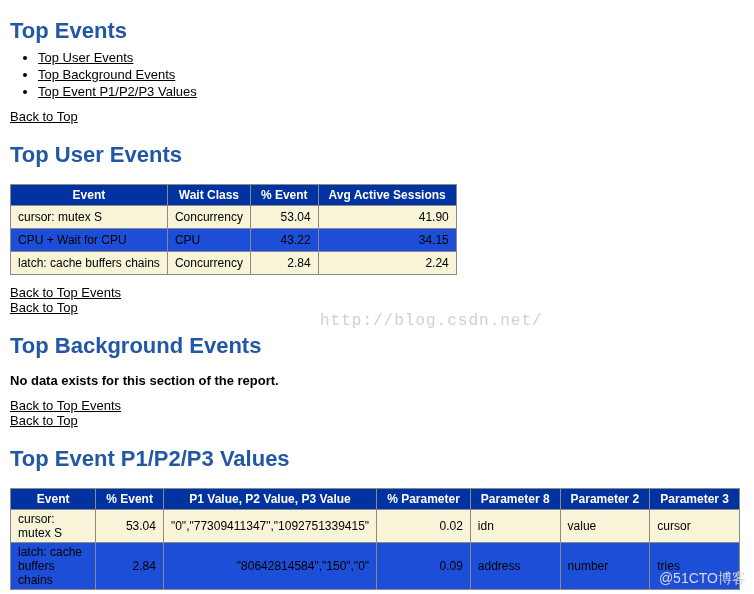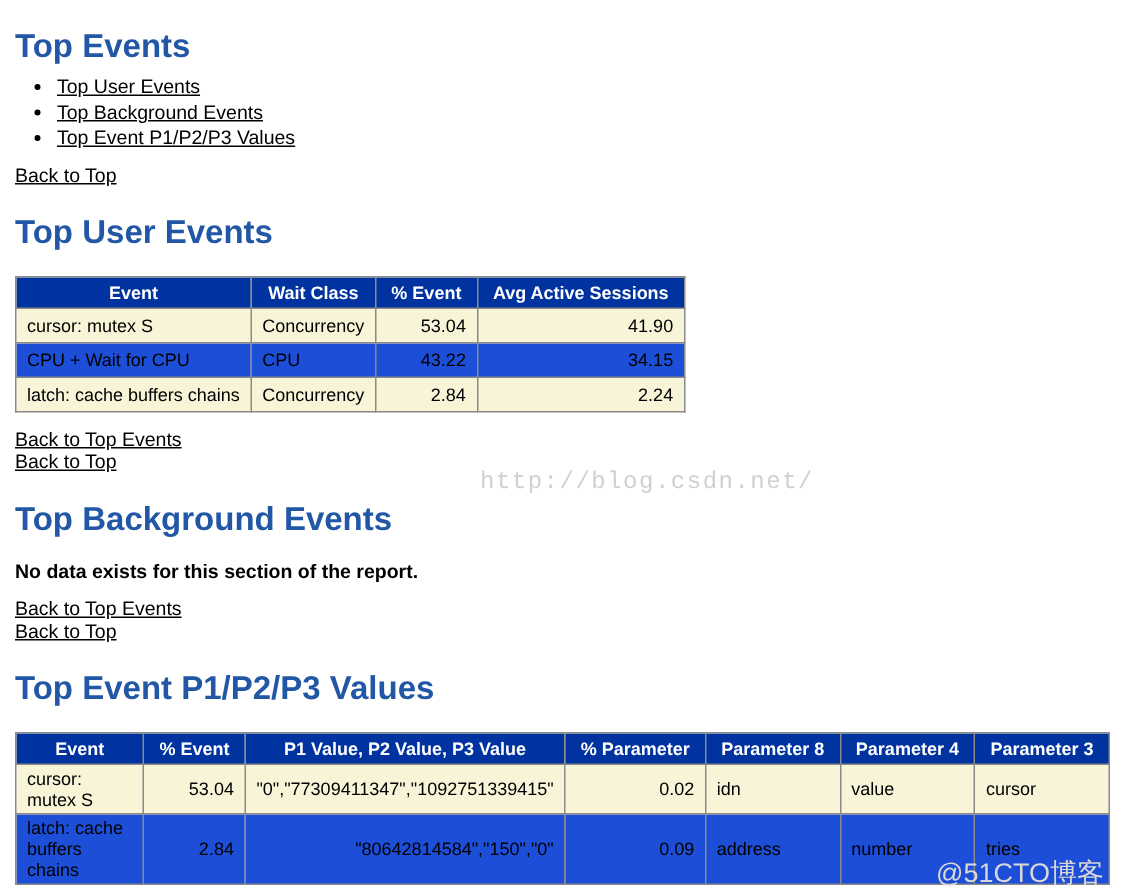--- a/index.html
+++ b/index.html
@@ -75,24 +75,24 @@
   left: 320px;
   top: 312px;
   color: #d0d0d0;
   font-family: "Courier New", monospace;
   font-size: 16px;
   letter-spacing: 1px;
   pointer-events: none;
 }
 .watermark-brand {
   position: absolute;
-  right: 18px;
+  right: 8px;
   top: 570px;
   color: #d8d8d8;
-  font-size: 18px;
+  font-size: 14px;
   pointer-events: none;
 }
 </style>
 </head>
 <body>
 
 <h2 class="section">Top Events</h2>
 
 <ul class="toc">
   <li><a href="#" class="navlink">Top User Events</a></li>
@@ -153,21 +153,21 @@
 <h2 class="section sub">Top Event P1/P2/P3 Values</h2>
 
 <table class="rpt" style="width:730px">
   <thead>
     <tr>
       <th>Event</th>
       <th>% Event</th>
       <th>P1 Value, P2 Value, P3 Value</th>
       <th>% Parameter</th>
       <th>Parameter 8</th>
-      <th>Parameter 4</th>
+      <th>Parameter 2</th>
       <th>Parameter 3</th>
     </tr>
   </thead>
   <tbody>
     <tr class="odd">
       <td class="txt">cursor: mutex S</td>
       <td class="num">53.04</td>
       <td class="num">"0","77309411347","1092751339415"</td>
       <td class="num">0.02</td>
       <td class="txt">idn</td>

